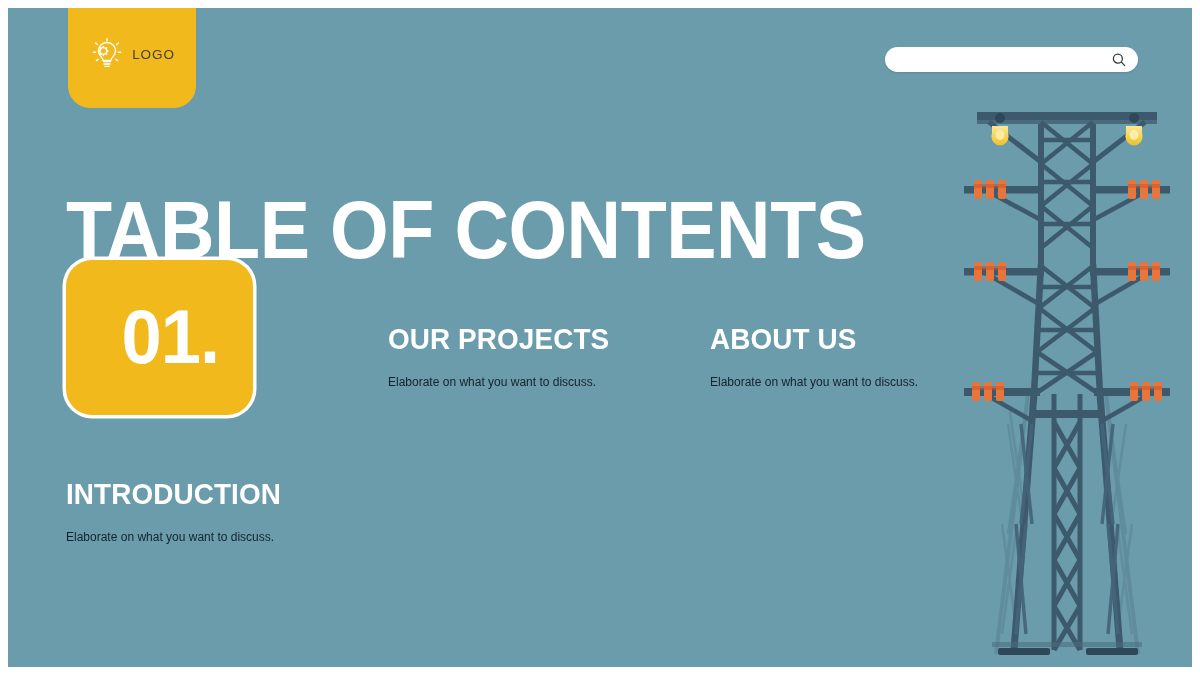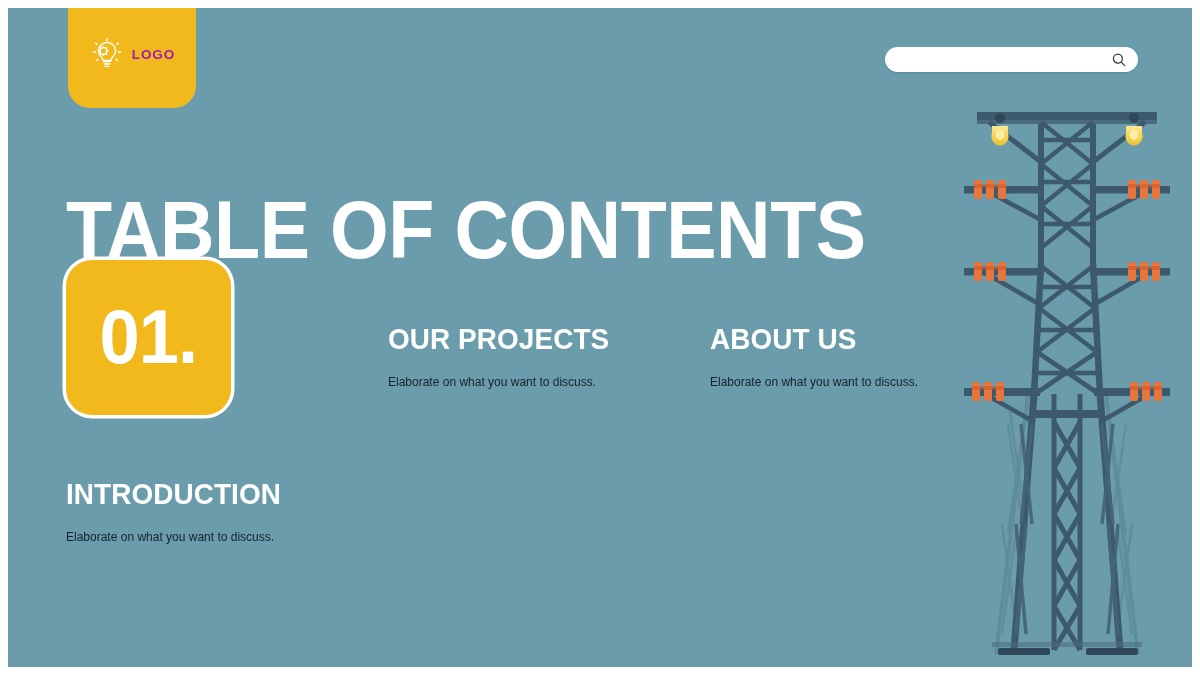--- a/index.html
+++ b/index.html
@@ -46,23 +46,23 @@
     gap: 7px;
     z-index: 5;
   }
   .logo-icon {
     width: 36px;
     height: 36px;
     display: block;
     flex: none;
   }
   .logo-text {
-    color: #a21caf;
+    color: #404040;
     font-size: 13.5px;
-    font-weight: bold;
+    font-weight: normal;
     letter-spacing: 0.9px;
     font-family: "Liberation Sans", sans-serif;
   }
 
   .navbar {
     position: absolute;
     left: 0;
     top: 36px;
     width: 1184px;
     height: 40px;
@@ -160,20 +160,21 @@
   .num-card {
     position: relative;
     width: 165px;
     height: 155px;
     background: #f2b91c;
     border-radius: 26px;
     box-shadow: 0 0 0 3.5px #ffffff;
     display: flex;
     align-items: center;
     justify-content: center;
+    padding-left: 22px;
   }
   .num-text {
     color: #ffffff;
     font-family: "Liberation Sans Narrow", "Liberation Sans", sans-serif;
     font-weight: bold;
     font-size: 76px;
     line-height: 1;
     letter-spacing: -1px;
     transform: scaleX(0.95);
     margin-top: -2px;

